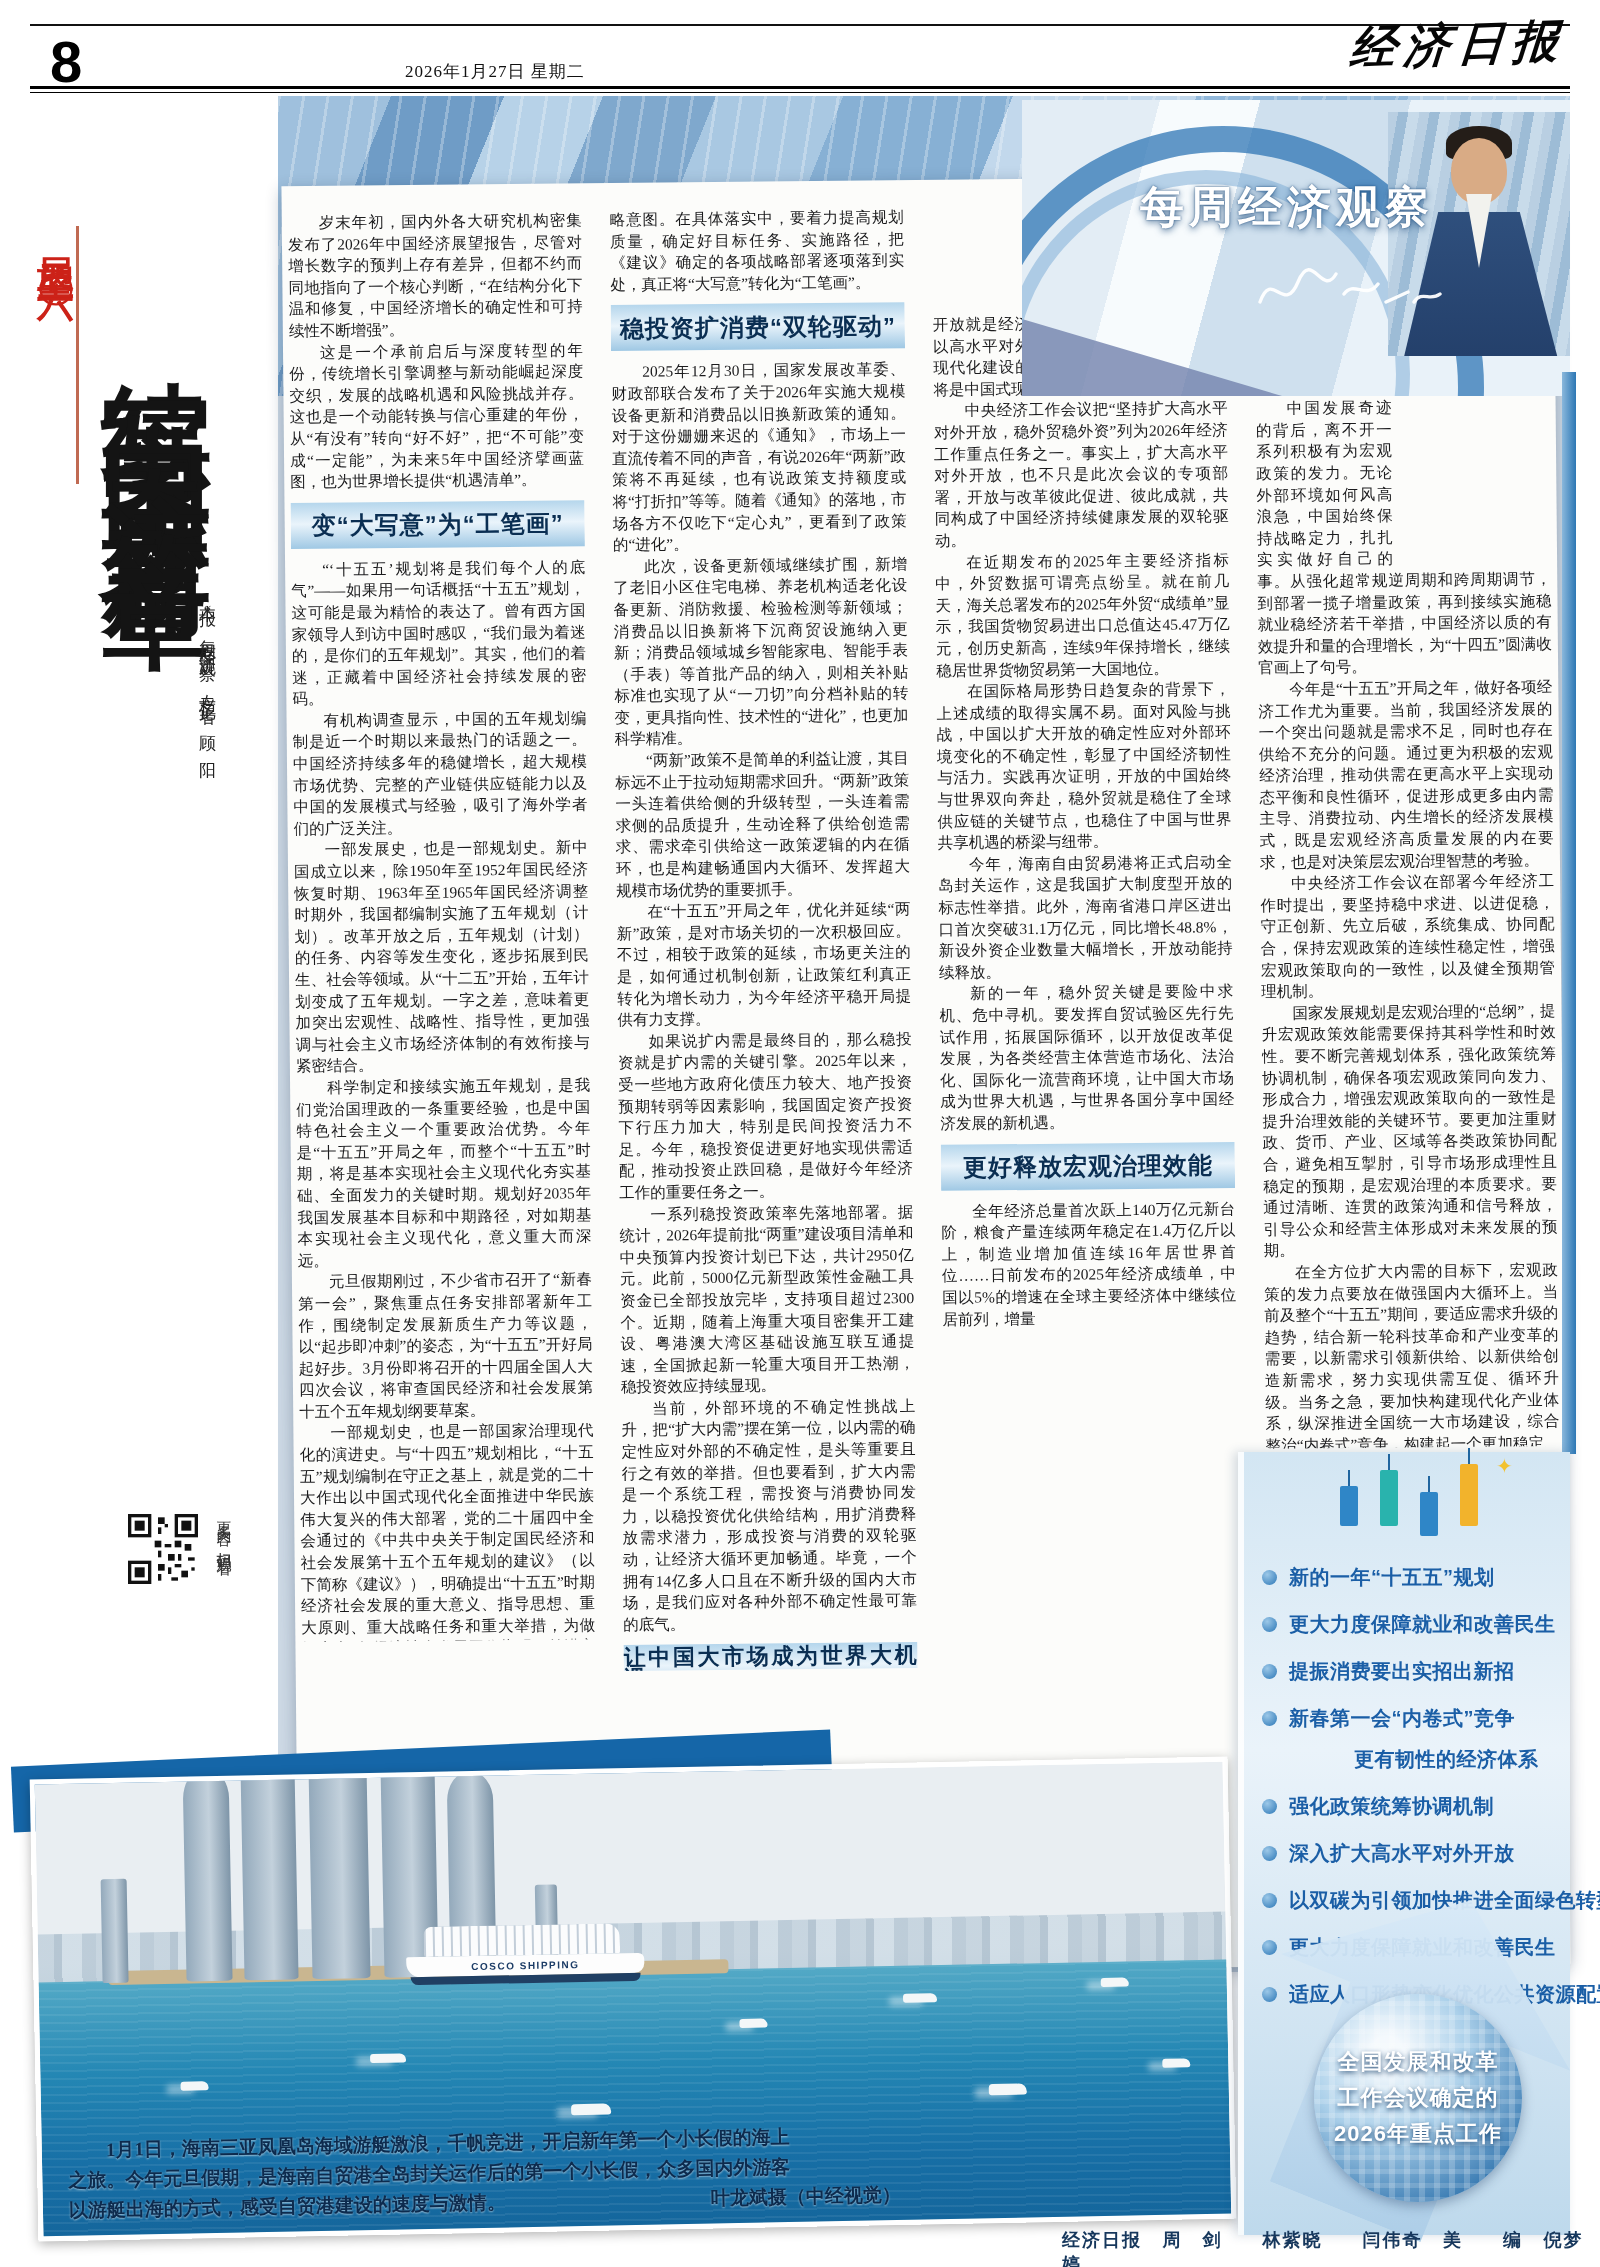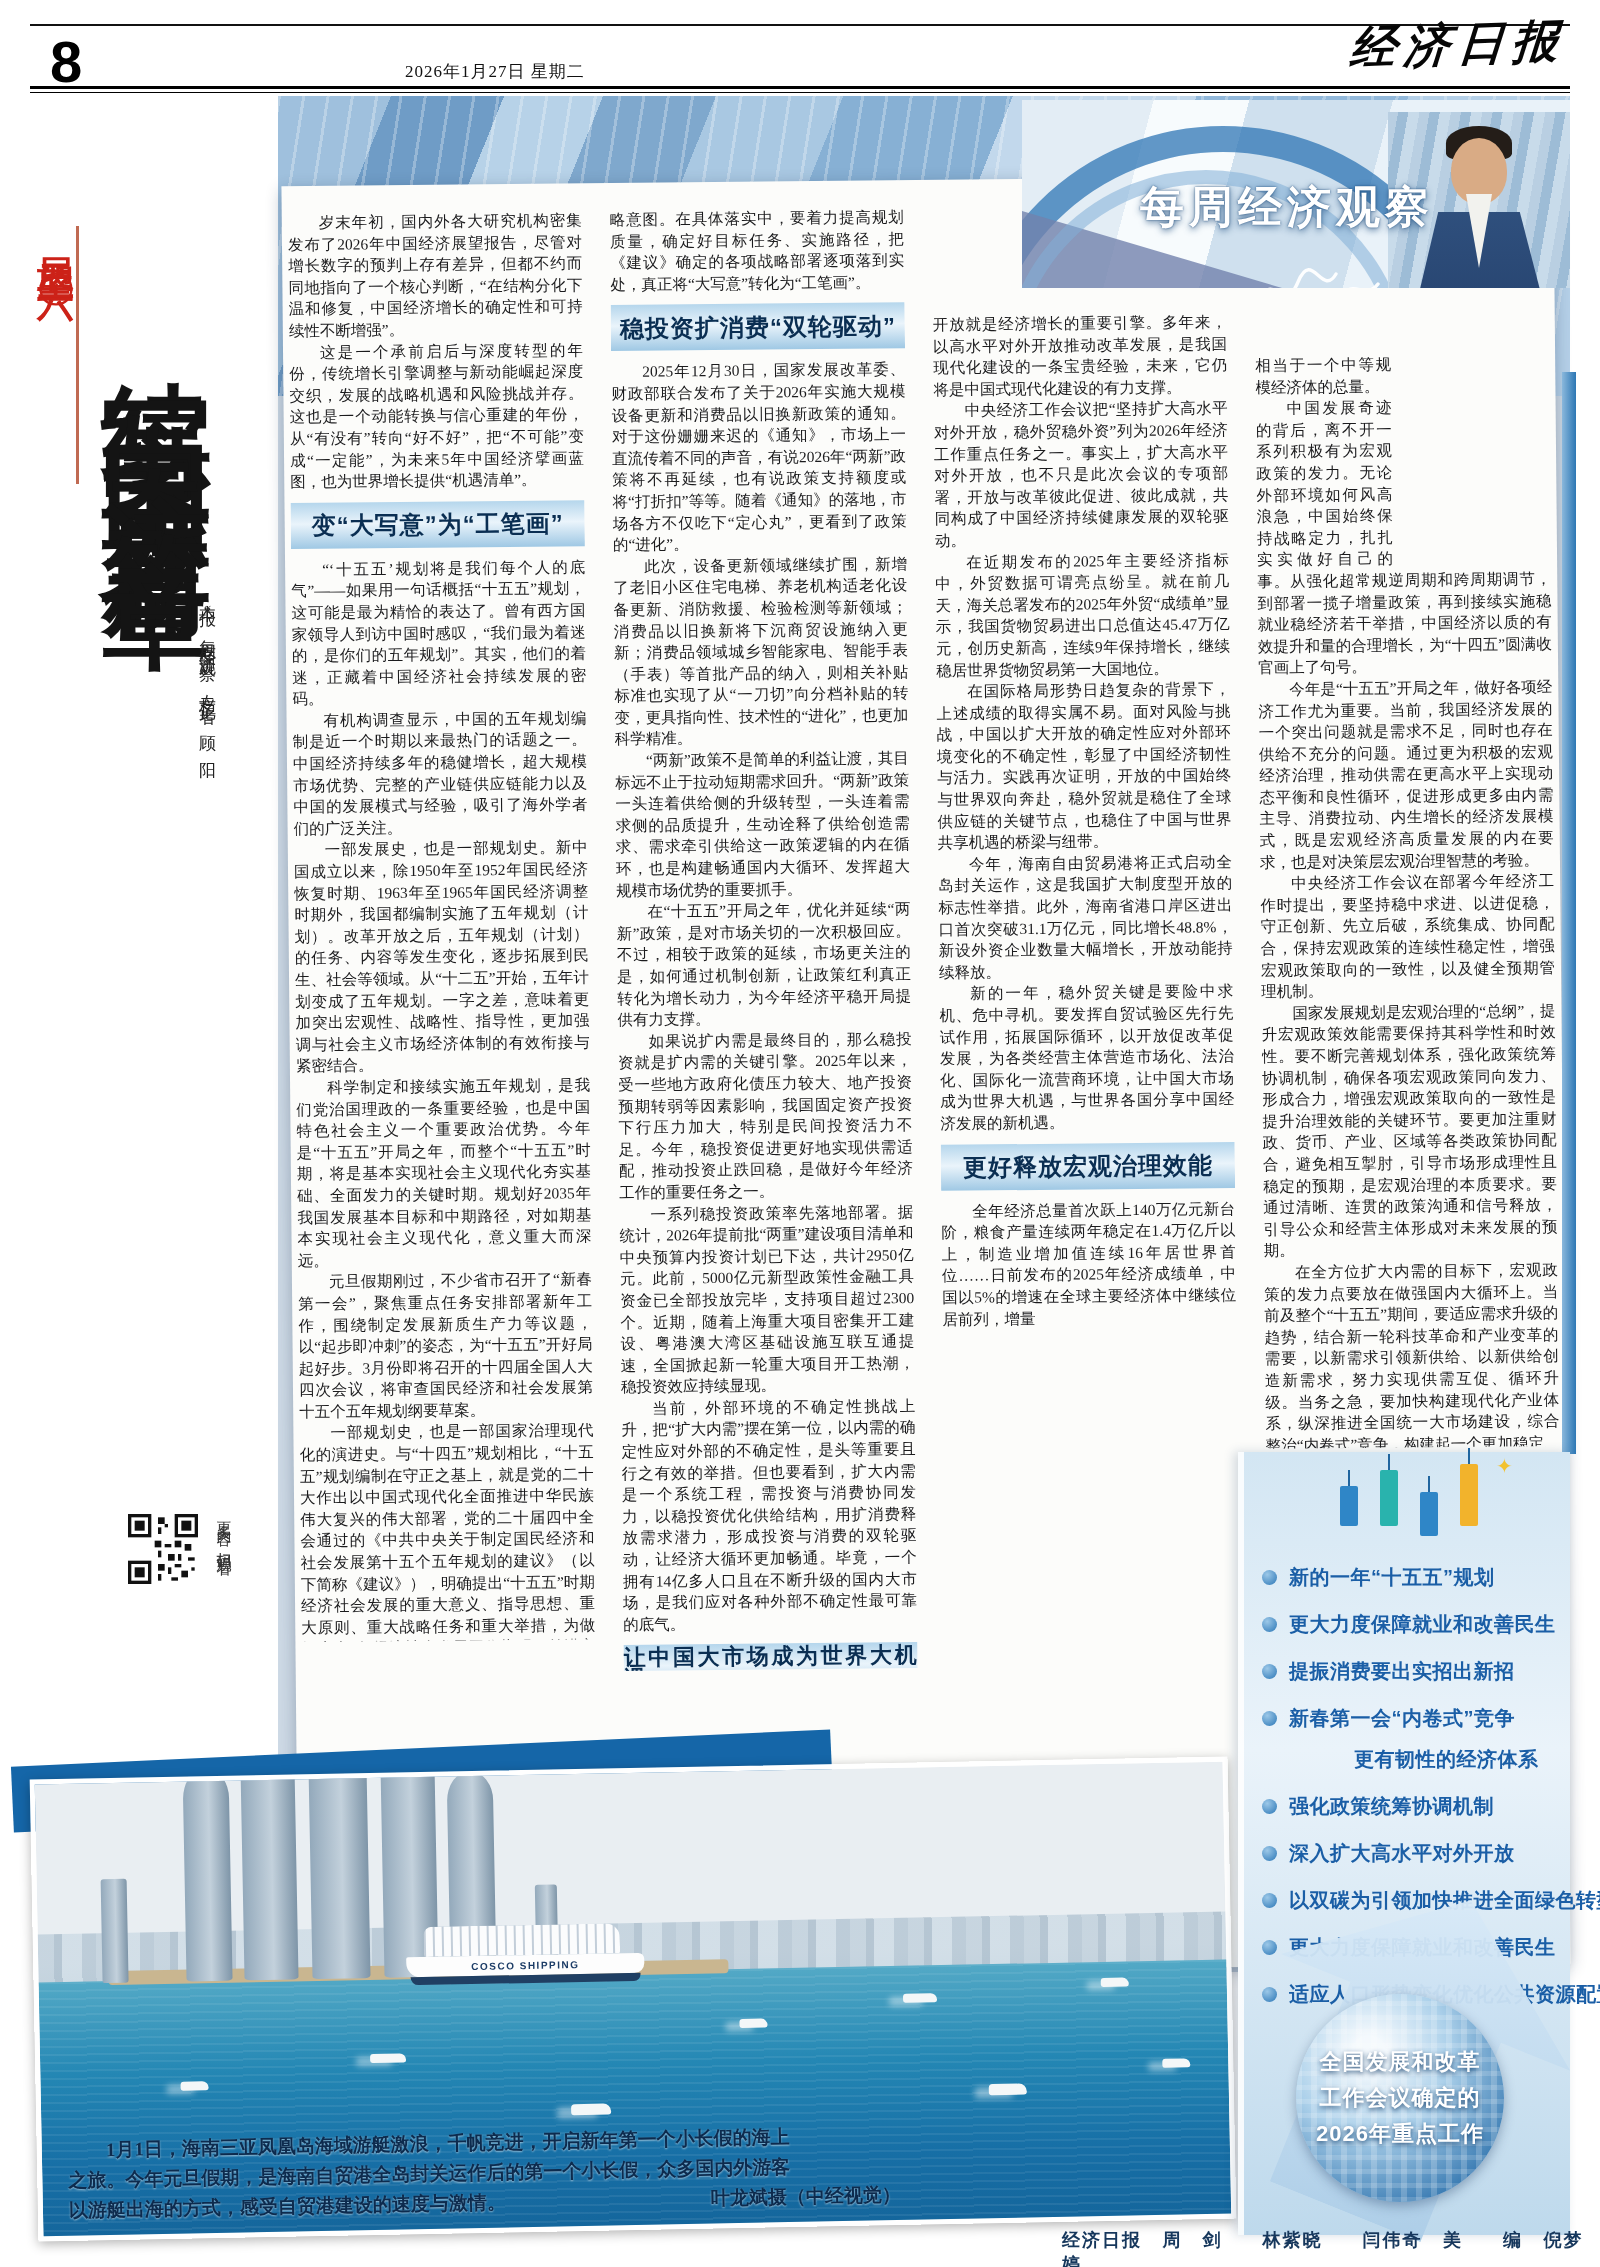--- a/index.html
+++ b/index.html
@@ -50,21 +50,21 @@
   .col p { text-indent:2em; }
   .col p.cont { text-indent:0; }
   .sec-head { margin:10px 0 10px 0; height:46px; display:flex; align-items:center; justify-content:center;
       background:linear-gradient(180deg,#b5d6ec 0,#eaf4fb 46%,#9fc8e4 100%);
       font-family:"Liberation Sans","DejaVu Sans",sans-serif; font-weight:900; color:#0a2e52;
       font-size:24px; letter-spacing:1px; text-indent:0; }
   .sec-head.tight { font-size:22px; }
   .photo-spacer { float:right; width:158px; height:215px; }
 
   
-  .banner { position:absolute; left:1022px; top:100px; width:548px; height:188px; overflow:hidden;
+  .banner { position:absolute; left:1022px; top:100px; width:548px; height:296px; overflow:hidden;
             background:linear-gradient(105deg,#e3edf5 0 22%,#f7fbfd 22% 38%,#cfe0ee 38% 62%,#e9f2f9 62% 100%); }
   .banner::before { content:""; position:absolute; left:-60px; top:26px; width:470px; height:470px;
             border-radius:50%; border:26px solid rgba(47,118,180,.75); }
   .banner::after { content:""; position:absolute; left:-20px; top:70px; width:380px; height:380px;
             border-radius:50%; border:14px solid rgba(130,175,215,.55); }
   .banner-wedge { position:absolute; left:0; bottom:0; width:260px; height:110px; background:#7282ac;
             clip-path:polygon(0 100%, 0 30%, 100% 100%); opacity:.8; }
   .banner-title { position:absolute; left:118px; top:78px; font-family:"Liberation Sans","DejaVu Sans",sans-serif;
             font-size:44px; font-weight:900; color:#ffffff; letter-spacing:5px; z-index:3;
             text-shadow:0 2px 7px rgba(21,70,120,.75), 0 0 2px rgba(21,70,120,.9); }
@@ -95,21 +95,21 @@
   .hl-list { padding:8px 16px 0 18px; }
   .hl-row { display:flex; align-items:center; gap:12px; margin-bottom:20px; }
   .hl-dot { width:15px; height:15px; border-radius:50%; flex:0 0 15px;
             background:radial-gradient(circle at 35% 30%,#9cc8e8,#2a76b6); }
   .hl-label { font-family:"Liberation Sans","DejaVu Sans",sans-serif; font-size:20px; font-weight:800;
             color:#1a5ea6; letter-spacing:.5px; white-space:nowrap; }
   .hl-cont { margin:-6px 0 20px 92px; }
   .panel-arrow { position:absolute; left:8px; top:436px; width:312px; height:336px; background:
             linear-gradient(160deg,#dfeefa,#a9cbe6); opacity:.95; transform:rotate(22deg);
             clip-path:polygon(50% 0,100% 36%,76% 36%,76% 100%,24% 100%,24% 36%,0 36%); }
-  .globe { position:absolute; left:52px; top:542px; width:208px; height:208px; border-radius:50%;
+  .globe { position:absolute; left:70px; top:542px; width:208px; height:208px; border-radius:50%;
            background:radial-gradient(circle at 35% 28%,#f4f9fd 0 8%,#abd0ea 40%,#3f7fb5 78%,#2a5c8e 100%);
            box-shadow:0 4px 12px rgba(20,50,90,.35); overflow:hidden; }
   .globe::before { content:""; position:absolute; inset:0; border-radius:50%;
            background:repeating-linear-gradient(90deg,rgba(255,255,255,.20) 0 6px,transparent 6px 15px),
                       repeating-linear-gradient(0deg,rgba(255,255,255,.16) 0 5px,transparent 5px 14px); }
   .globe-text { position:absolute; inset:0; display:flex; flex-direction:column; align-items:center;
            justify-content:center; gap:6px; z-index:2; font-family:"Liberation Sans","DejaVu Sans",sans-serif;
            font-weight:900; color:#fff; font-size:22px; letter-spacing:1px;
            text-shadow:0 2px 5px rgba(16,60,105,.9); }
 

